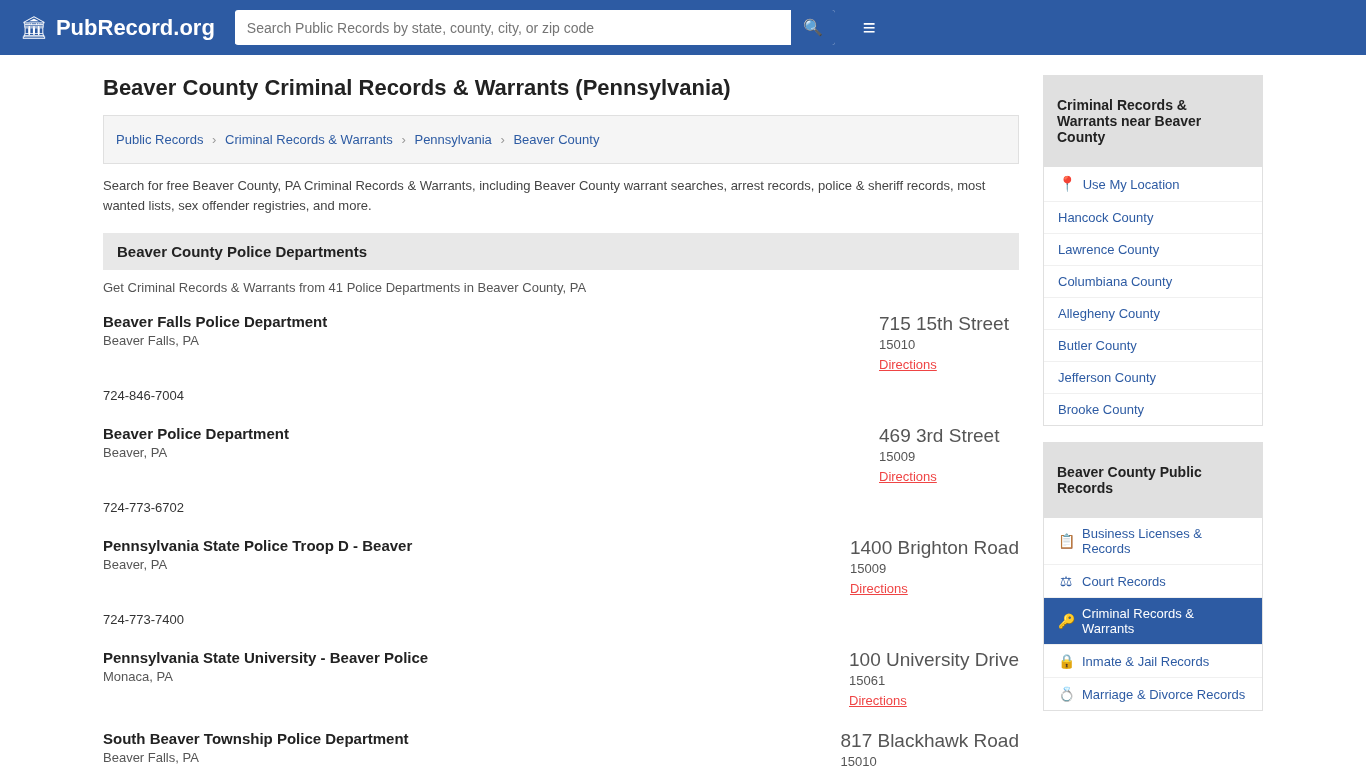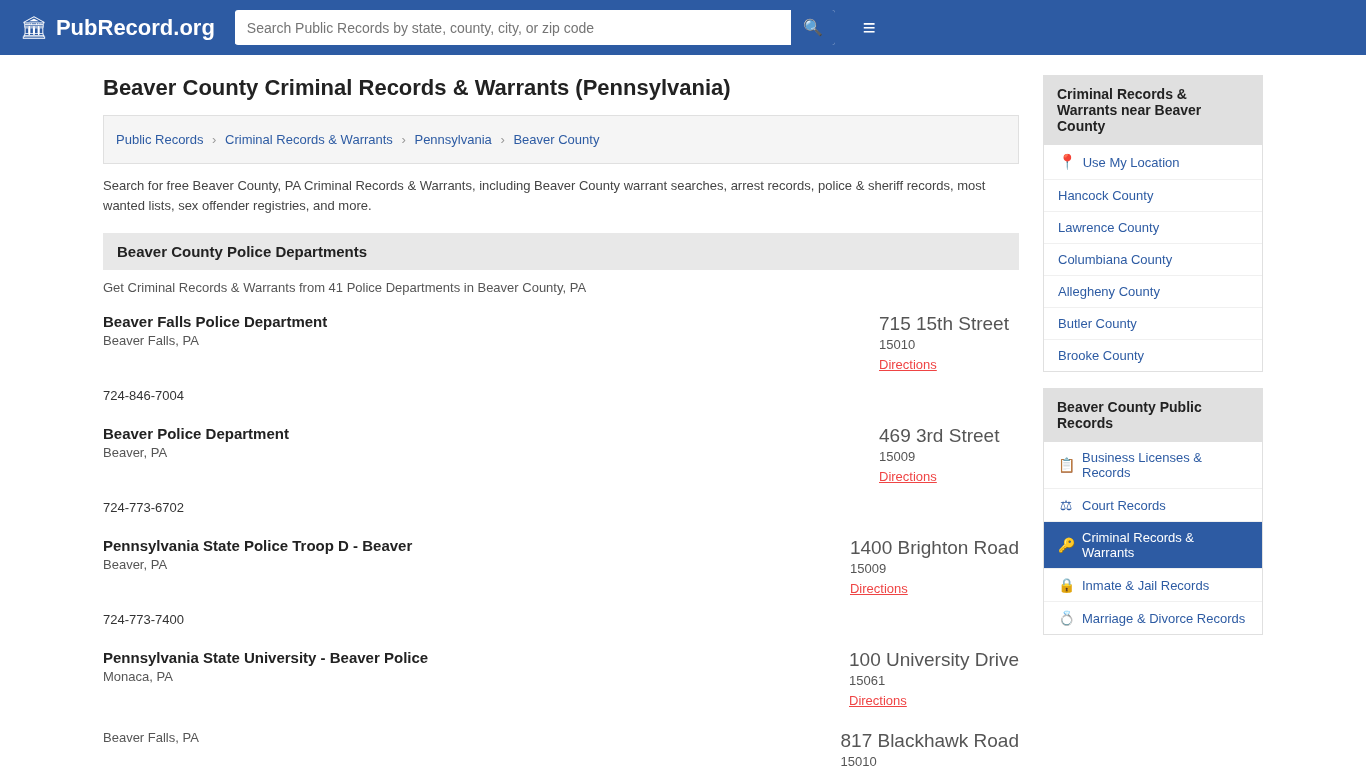--- a/index.html
+++ b/index.html
@@ -177,21 +177,21 @@
       font-size: 13px;
       cursor: pointer;
     }
 
     
     .sidebar-box {
       margin-bottom: 16px;
     }
     .sidebar-header {
       background: #e0e0e0;
-      padding: 11px 14px;
+      padding: 22px 14px;
       font-size: 14px;
       font-weight: bold;
       color: #222;
       margin-bottom: 0;
     }
     .sidebar-list {
       list-style: none;
       border: 1px solid #e0e0e0;
       border-top: none;
     }
@@ -313,20 +313,21 @@
 
     </div>
     <div class="dept-location">
       <div class="dept-street">100 University Drive</div>
       <div class="dept-zip">15061</div>
       <a href="#" class="directions-link">Directions</a>
     </div>
   </div>
         <div class="dept-entry">
     <div class="dept-info">
+      <div class="dept-name">South Beaver Township Police Department</div>
       <div class="dept-address">Beaver Falls, PA</div>
       <div class="dept-phone">724-846-6430</div>
     </div>
     <div class="dept-location">
       <div class="dept-street">817 Blackhawk Road</div>
       <div class="dept-zip">15010</div>
       <a href="#" class="directions-link">Directions</a>
     </div>
   </div>
       </div>
@@ -354,20 +355,23 @@
           <li>
             <a href="#">Columbiana County</a>
           </li>
           <li>
             <a href="#">Allegheny County</a>
           </li>
           <li>
             <a href="#">Butler County</a>
           </li>
           <li>
+            <a href="#">Jefferson County</a>
+          </li>
+          <li>
             <a href="#">Brooke County</a>
           </li>
         </ul>
     </div>
 
     <div class="sidebar-box">
       <div class="sidebar-header">Beaver County Public Records</div>
       <ul class="sidebar-list sidebar-public-records" id="public-records-list">
           <li>
             <a href="#">

